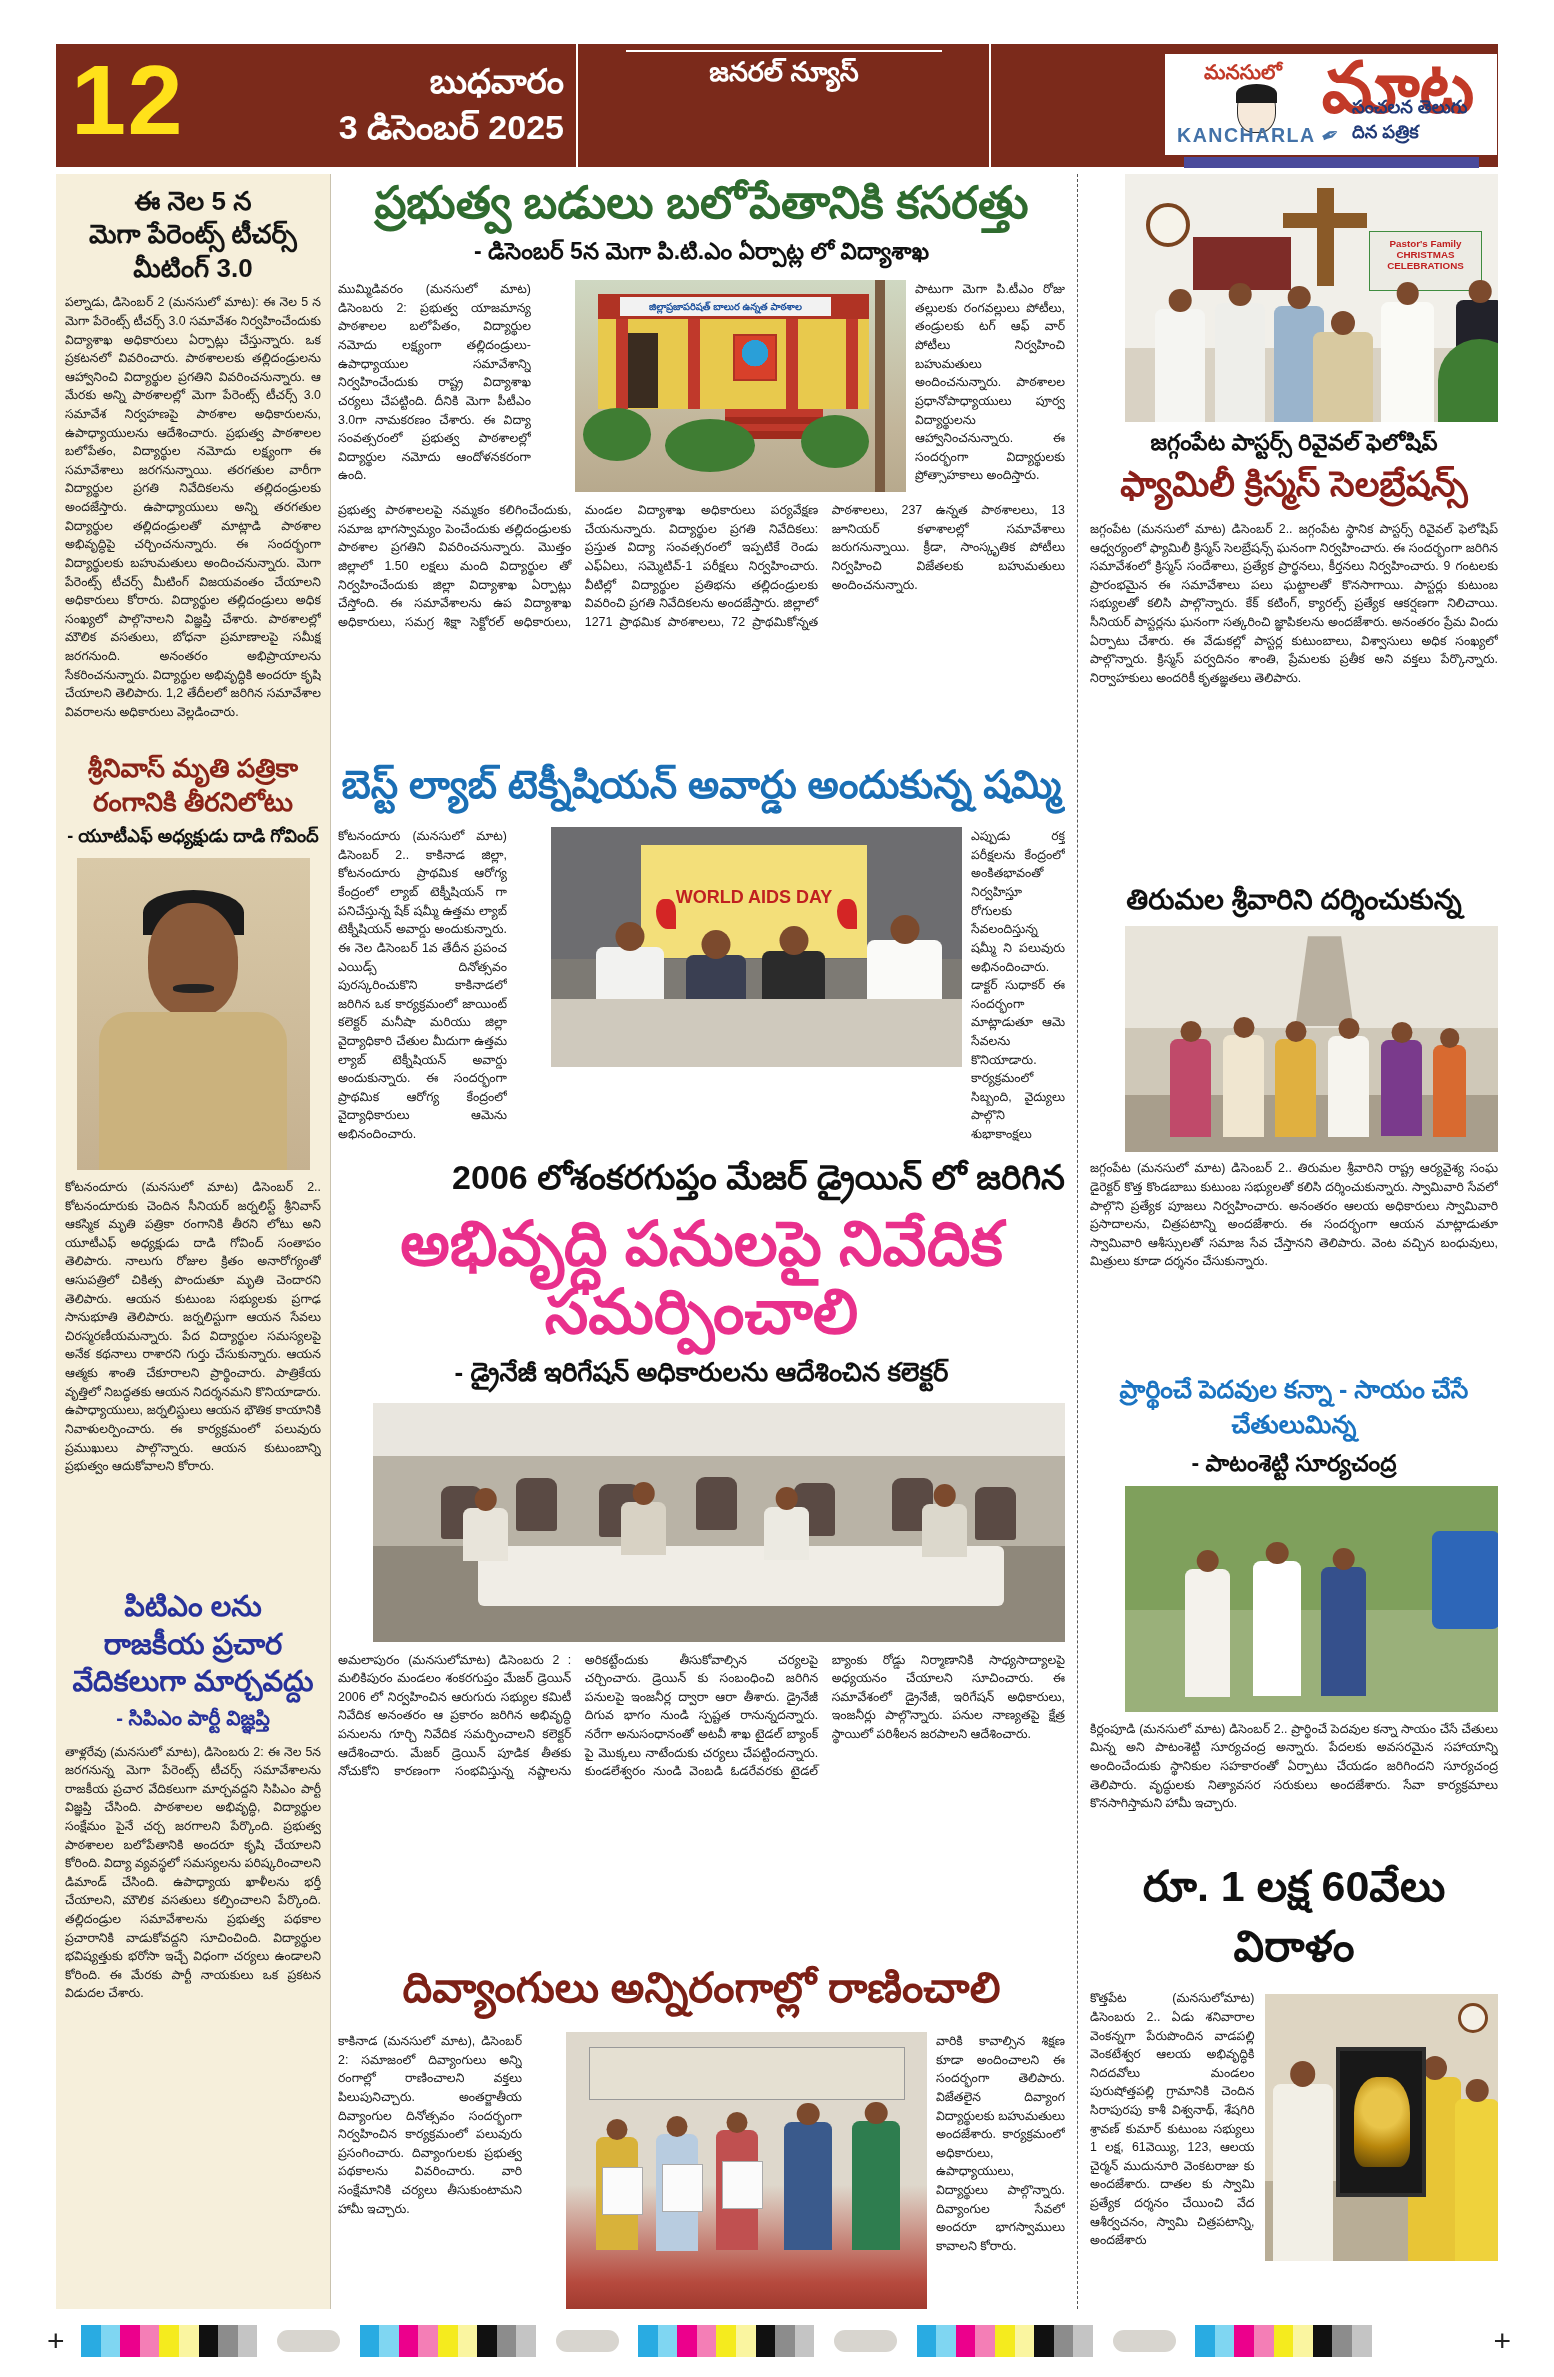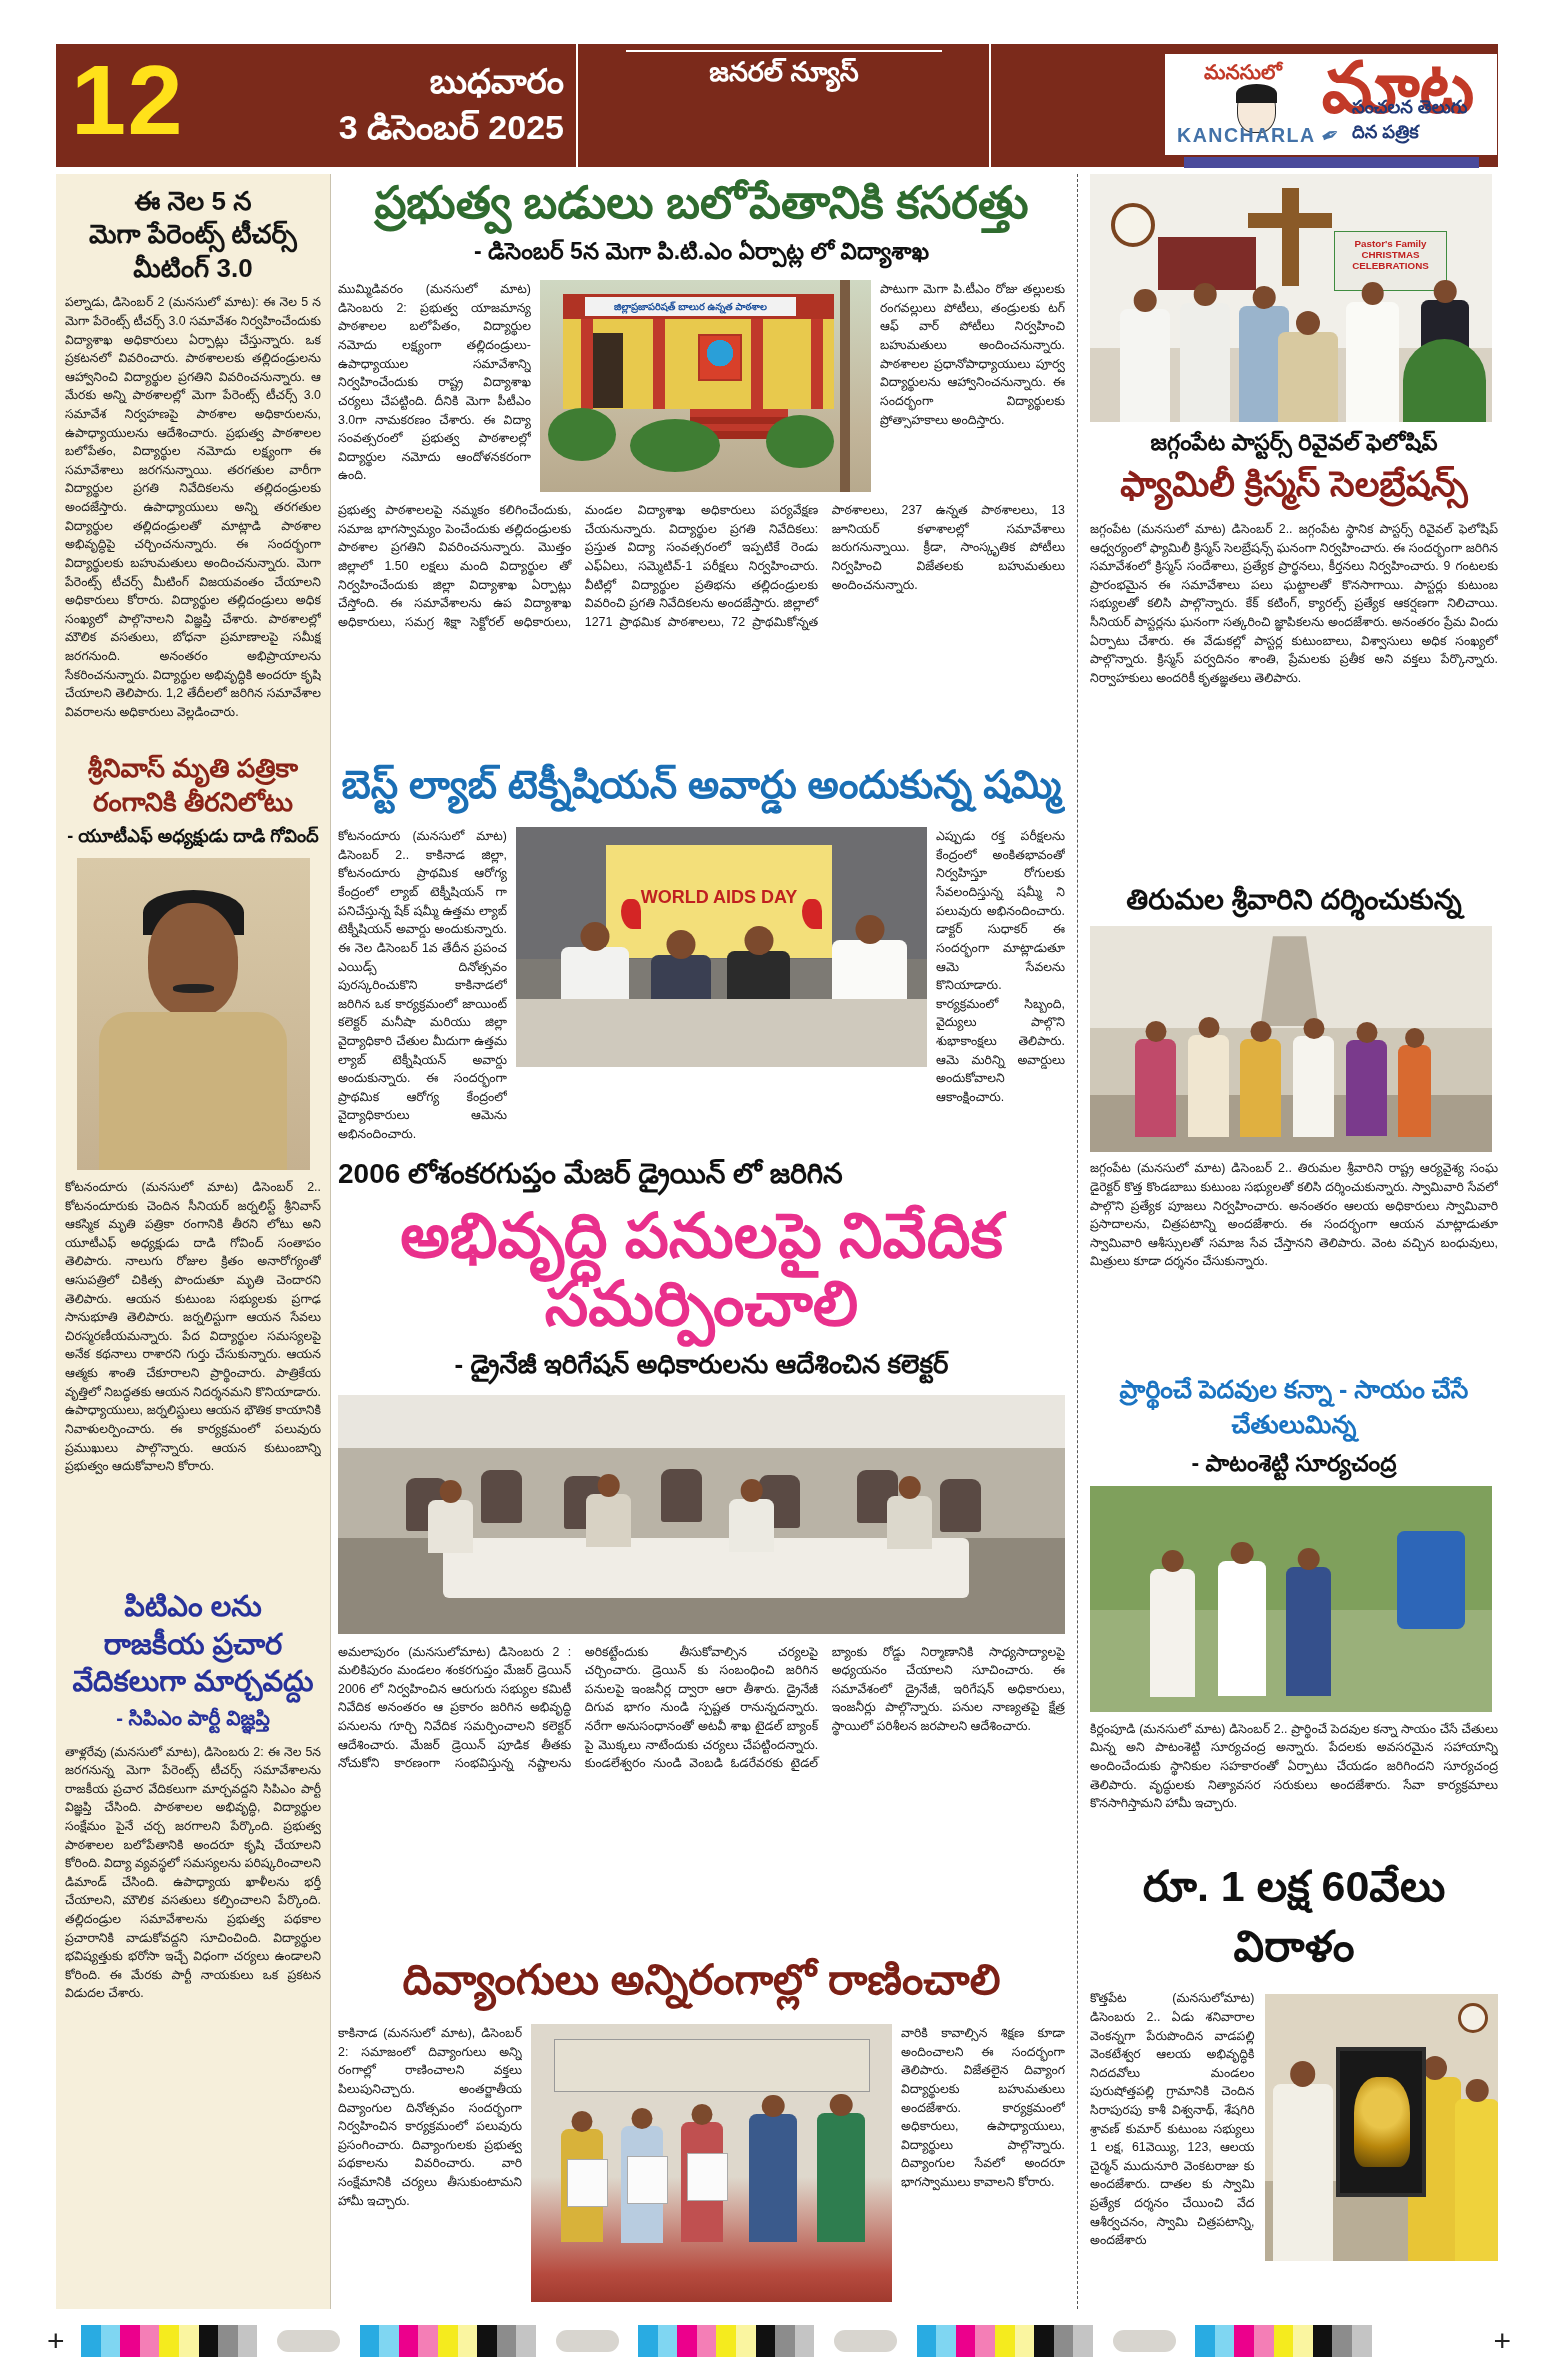--- a/index.html
+++ b/index.html
@@ -34,21 +34,21 @@
   .leftcol { position:absolute; left:56px; top:174px; width:275px; height:2135px; background:#F6EFDB; padding:10.5px 9px; border-right:0.8px solid #c9c2ae; overflow:hidden; }
   .l-title { font-size:26px; font-weight:bold; line-height:1.3; text-align:center; color:#151515; }
   .l-title.maroon { color:#8A2418; }
   .l-title.blue { color:#28329B; font-size:29px; }
   .l-byline { font-size:18px; font-weight:bold; text-align:center; margin:6px 0 7.5px 0; }
   .l-byline.blue { color:#28329B; font-size:20.3px; }
   .l-body { height:459px; margin-top:7.5px; }
   .l-body2 { height:410px; margin-top:7.5px; }
   .l-body3 { height:391px; margin-top:7.5px; }
   
-  .photo { position:relative; overflow:hidden; background:#9a9a9a; }
+  .photo { position:relative; overflow:hidden; background:#9a9a9a;margin-left:35px; }
   
   .ph-portrait { width:233px; height:312px; margin:7.5px auto; background:linear-gradient(#d9c9a8,#c5b190); }
   .pt-head { position:absolute; left:71px; top:45px; width:90px; height:113px; background:#8a5a3a; border-radius:48% 48% 42% 42%; }
   .pt-hair { position:absolute; left:66px; top:32px; width:101px; height:45px; background:#1a1a1a; border-radius:50% 50% 0 0; }
   .pt-mou { position:absolute; left:96px; top:126px; width:41px; height:9px; background:#222; border-radius:40%; }
   .pt-shirt { position:absolute; left:22.6px; top:154px; width:188px; height:158px; background:#cbb27d; border-radius:30px 30px 0 0; }
   
   .ph-school { width:331px; height:212px; background:linear-gradient(#cfd8c2 0%, #c2b59a 70%, #b7a98d 100%); }
   .sc-band { position:absolute; left:22.6px; top:13.5px; width:271px; height:25.6px; background:#b03324; }
   .sc-sign { position:absolute; left:45px; top:16.5px; width:211px; height:19.6px; background:#f2f2f2; color:#1b4f9c; font-size:9.8px; font-weight:bold; text-align:center; line-height:19.6px; overflow:hidden; }
@@ -95,21 +95,21 @@
   .dn-deity { position:absolute; left:89px; top:83px; width:56px; height:90px; background:radial-gradient(circle at 50% 35%, #e9c54a 0 30%, #b8860b 60%, #5a4206 100%); border-radius:40% 40% 20% 20%; }
   .dn-clock { position:absolute; right:10.5px; top:9px; width:30px; height:30px; border:3px solid #7a4420; border-radius:50%; background:#f4f0e6; }
   
   .midcol { position:absolute; left:338px; top:177px; width:727px; height:2132px; overflow:hidden; }
   .m-title-green { font-size:45px; font-weight:bold; color:#2F6B2F; text-align:center; line-height:1.15; }
   .m-sub { font-size:23px; font-weight:bold; text-align:center; margin-top:9px; }
   .row { display:flex; gap:9px; margin-top:10.5px; }
   .colA { width:193px; } .colB { width:187px; flex:1; }
   .m3 { column-count:3; column-gap:13.5px; margin-top:9px; height:248px; }
   .m-title-blue { font-size:39px; font-weight:bold; color:#1B6FB5; text-align:center; margin-top:13.5px; }
-  .m-kicker { font-size:28px; font-weight:bold; text-align:left; margin-top:15px; }
+  .m-kicker { font-size:34px; font-weight:bold; text-align:right; margin-top:15px; }
   .m-title-pink { font-size:62px; font-weight:bold; color:#E9308C; text-align:center; line-height:1.1; margin-top:4.5px; }
   .m-byline { font-size:26px; font-weight:bold; text-align:center; margin-top:10.5px; }
   .mc-body { column-count:3; column-gap:13.5px; margin-top:9px; height:301px; }
   .m-title-maroon { font-size:42px; font-weight:bold; color:#7C2016; text-align:center; margin-top:12px; }
   
   .rightcol { position:absolute; left:1077px; top:174px; width:421px; height:2135px; border-left:1.5px dashed #555; padding-left:12px; overflow:hidden; }
   .r-kicker { font-size:22.6px; font-weight:bold; text-align:center; margin-top:7.5px; }
   .r-title-maroon { font-size:35px; font-weight:bold; color:#8A201A; text-align:center; margin-top:3px; }
   .r-title-black { font-size:28px; font-weight:bold; text-align:center; line-height:1.35; margin-top:7.5px; }
   .r-title-blue { font-size:25px; font-weight:bold; color:#1B74C2; text-align:center; margin-top:9px; }

